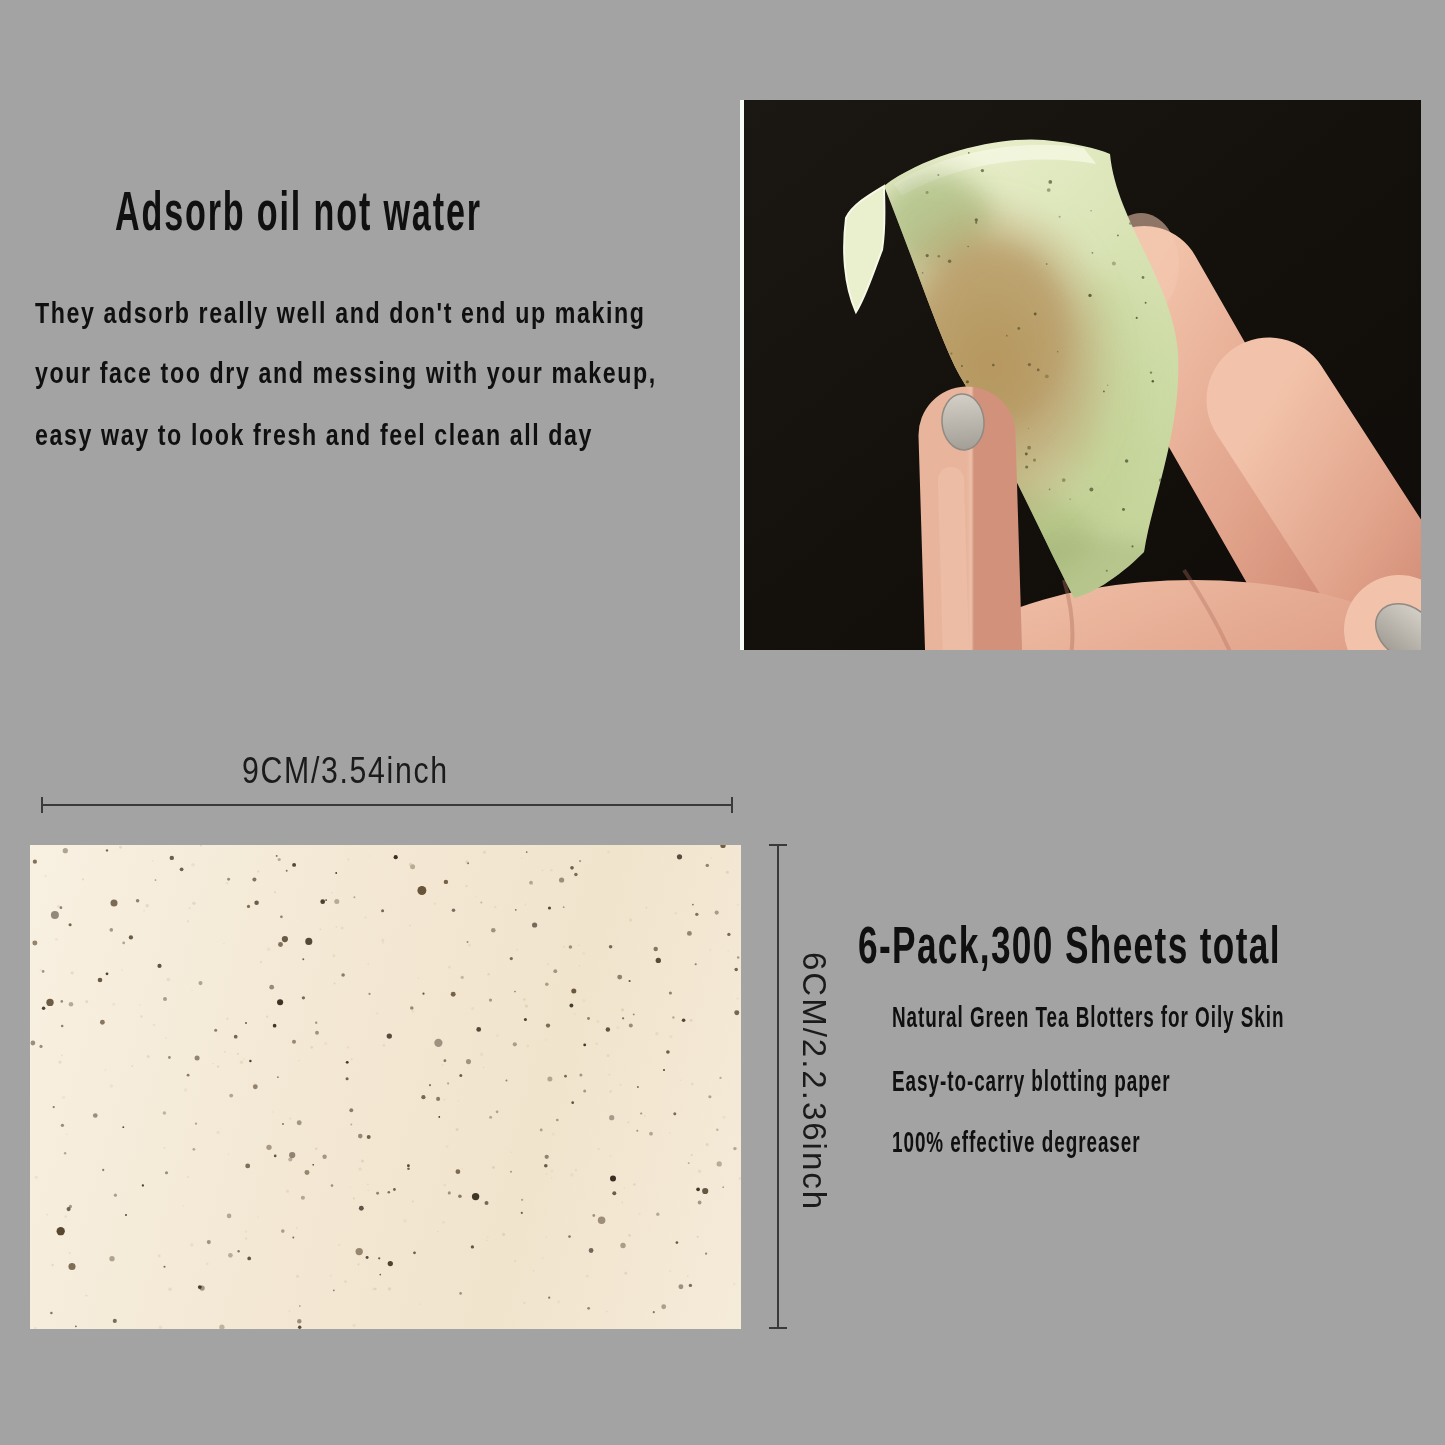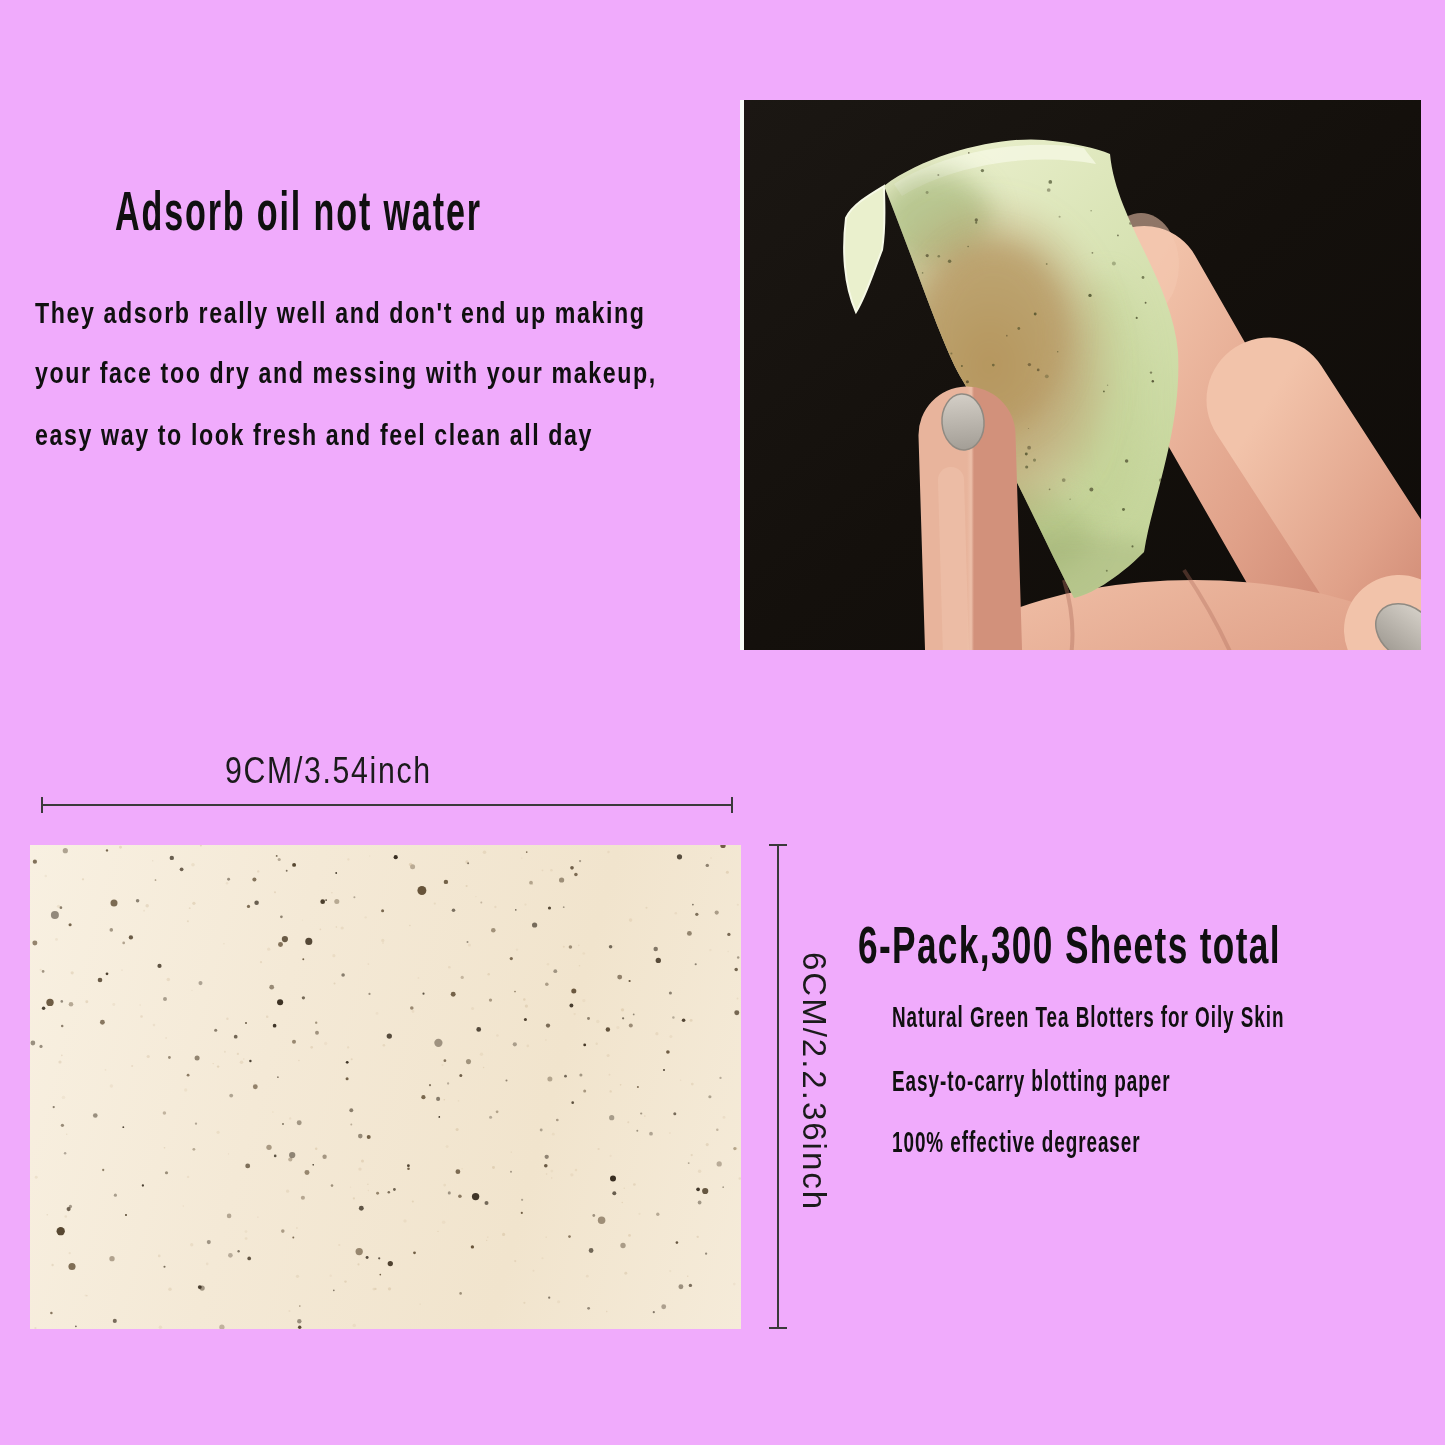--- a/index.html
+++ b/index.html
@@ -1,19 +1,19 @@
 <!DOCTYPE html>
 <html><head>
 <meta charset="utf-8">
 <style>
   html,body{margin:0;padding:0;background:#c3fefb;}
   .page{
     position:relative;
     width:1445px;height:1445px;
-    background:#f0abfc;
+    background:#a3a3a3;
     overflow:hidden;
     font-family:"Liberation Sans","DejaVu Sans",sans-serif;
     color:#111;
   }
   .abs{position:absolute;white-space:nowrap;}
   
   .cond{
     display:inline-block;
     font-weight:700;
     transform:scaleX(var(--sx,0.8));
@@ -226,21 +226,21 @@
       </g>
 
       <g>
         <line x1="230" y1="565" x2="223" y2="335" stroke="url(#skinThumb)" stroke-width="97" stroke-linecap="round"></line>
         <line x1="212" y1="555" x2="207" y2="380" stroke="#f4cdb6" stroke-width="26" stroke-linecap="round" opacity="0.35"></line>
         <ellipse cx="219" cy="322" rx="21" ry="28" transform="rotate(-4 219 322)" fill="url(#nailG)" stroke="#8f8a82" stroke-width="1.5"></ellipse>
       </g>
     </svg>
   </div>
 
-  <div class="abs" style="left:225px;top:750px;">
+  <div class="abs" style="left:242px;top:750px;">
     <span class="dim-label">9CM/3.54inch</span>
   </div>
   <div class="abs dim-line-h"></div>
   <div class="abs tick-v" style="left:41px;top:797px;"></div>
   <div class="abs tick-v" style="left:731px;top:797px;"></div>
 
   <div class="abs paper-sample">
     <svg width="711" height="484" viewBox="0 0 711 484" xmlns="http://www.w3.org/2000/svg">
         <circle cx="169.8" cy="442.1" r="1.96" fill="#2e2417" opacity="0.86"></circle>
         <circle cx="256.7" cy="25.7" r="0.93" fill="#3a2d1c" opacity="0.65"></circle>

